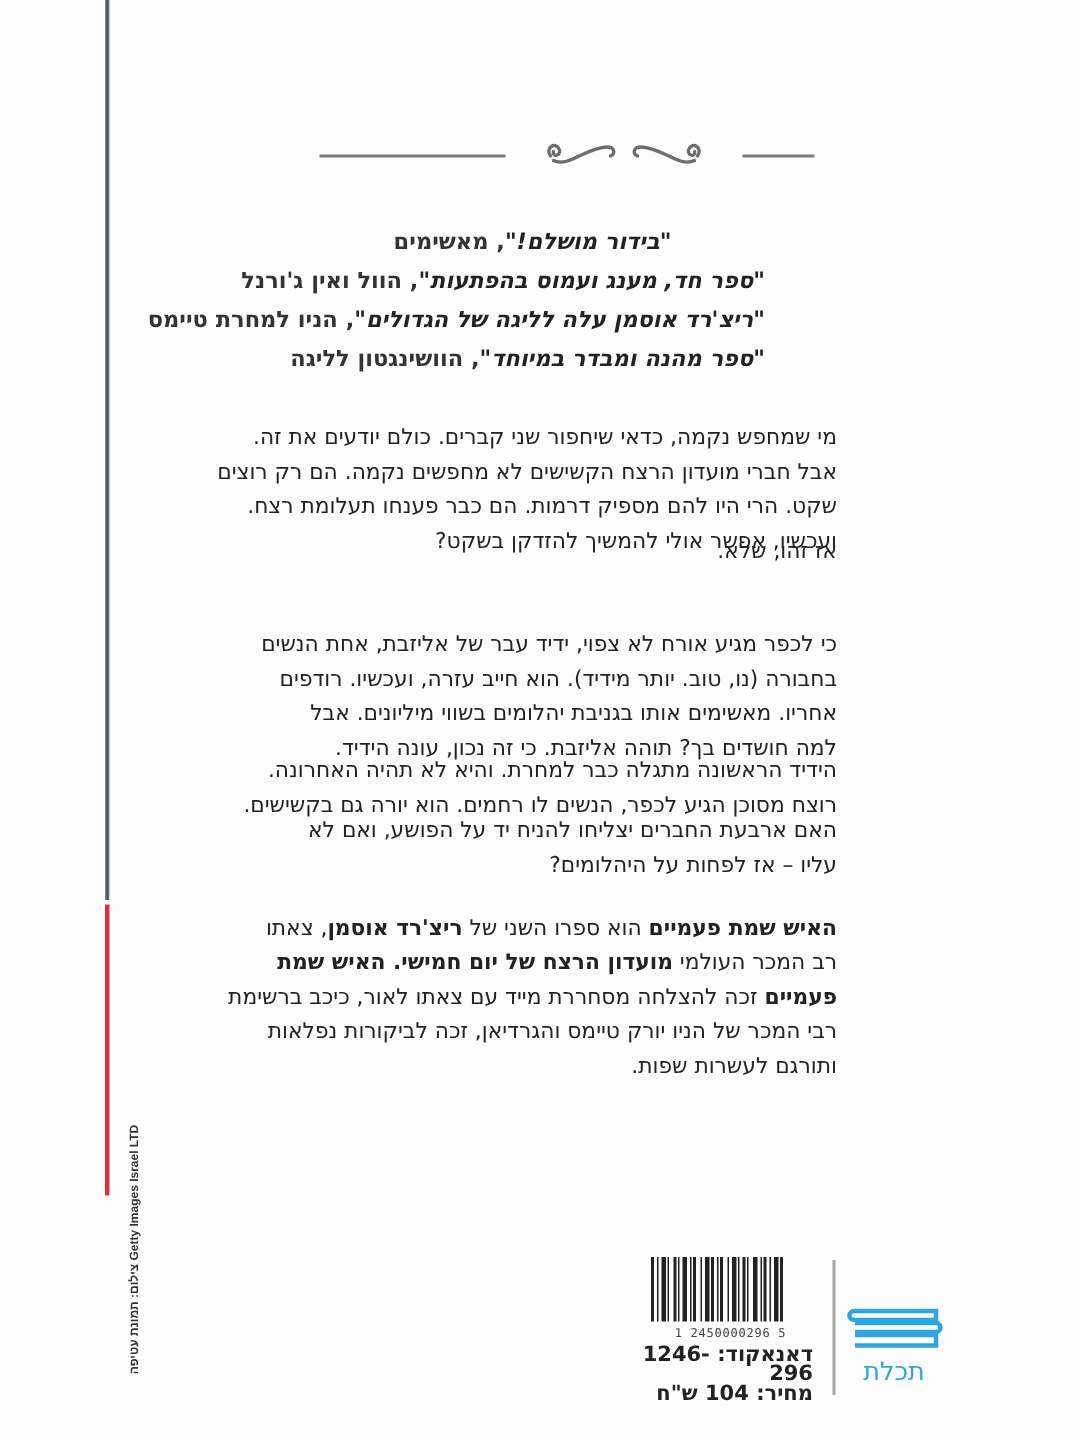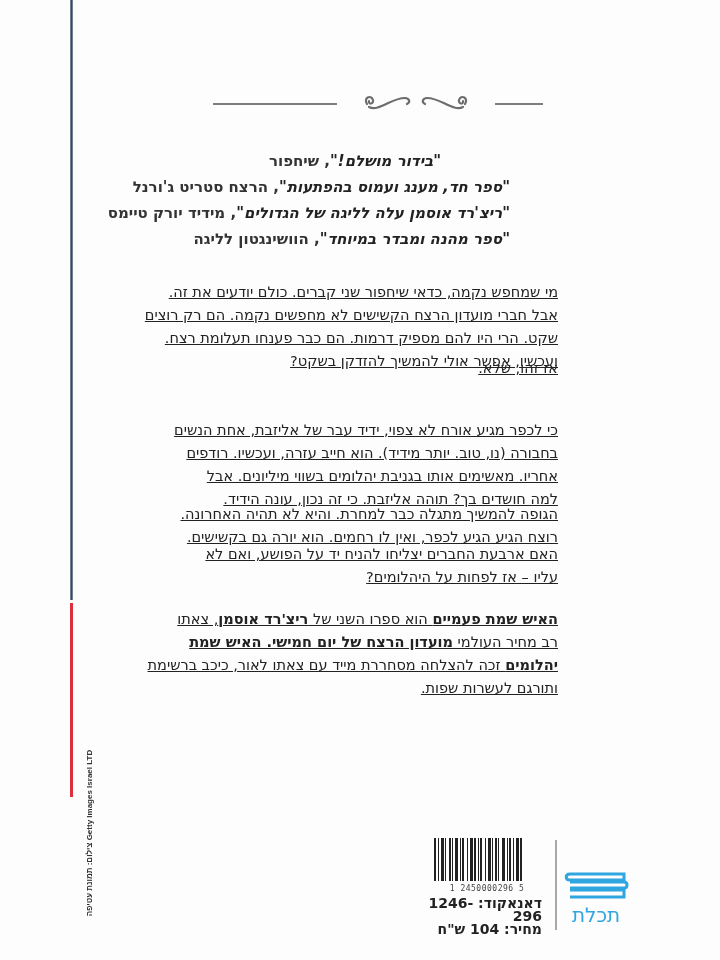--- a/index.html
+++ b/index.html
@@ -47,21 +47,21 @@
       font-size: 15px; line-height: 26px; font-weight: bold; color: #222;
     }
     .quotes .q { white-space: nowrap; }
     .quotes .q b { font-style: italic; font-weight: bold; }
     .quotes .q span { font-weight: bold; font-style: normal; color: #333; }
 
     .body-block {
       position: absolute; left: 196px; width: 362px;
       direction: rtl; text-align: right;
       font-family: "DejaVu Sans", sans-serif;
-      font-size: 14.5px; line-height: 23px; color: #222; text-decoration: underline;
+      font-size: 14.5px; line-height: 23px; color: #222;
     }
     .b1 { top: 281px; }
     .b2 { top: 357px; }
     .b3 { top: 419px; }
     .b4 { top: 503px; }
     .b5 { top: 543px; }
     .b6 { top: 608px; }
     .b6 strong { font-weight: bold; }
     .line { white-space: nowrap; display: block; }
 
@@ -88,21 +88,21 @@
     .publisher-divider {
       position: absolute; left: 555px; top: 840px; width: 2px; height: 90px;
       background: #a8a8a8;
     }
     .publisher-logo {
       position: absolute; left: 562px; top: 870px; width: 68px; height: 64px;
     }
     .publisher-name {
       position: absolute; left: 0; top: 30px; width: 68px;
       text-align: center; direction: rtl;
-      font-size: 20px; line-height: 30px; color: #2fa6e0;
+      font-size: 17px; line-height: 30px; color: #2fa6e0;
       font-family: "DejaVu Sans", sans-serif;
     }
   </style>
 </head>
 <body>
 
 <div class="page">
 
   <div class="spine-top"></div>
   <div class="spine-bottom"></div>
@@ -115,23 +115,23 @@
         <path d="M6 12 C 2 6, 10 2, 12 8 C 13 12, 7 13, 8 9"></path>
         <path d="M8 15 C 18 20, 30 6, 44 6 C 48 6, 50 10, 46 12"></path>
         <path d="M104 12 C 108 6, 100 2, 98 8 C 97 12, 103 13, 102 9"></path>
         <path d="M102 15 C 92 20, 80 6, 66 6 C 62 6, 60 10, 64 12"></path>
       </g>
     </svg>
     <div class="rule right"></div>
   </div>
 
   <div class="quotes">
-    <div class="q"><b>"בידור מושלם!"</b><span>, שיחפור</span></div>
-    <div class="q"><b>"ספר חד, מענג ועמוס בהפתעות"</b><span>, הרצח סטריט ג'ורנל</span></div>
-    <div class="q"><b>"ריצ'רד אוסמן עלה לליגה של הגדולים"</b><span>, מידיד יורק טיימס</span></div>
+    <div class="q"><b>"בידור מושלם!"</b><span>, מאשימים</span></div>
+    <div class="q"><b>"ספר חד, מענג ועמוס בהפתעות"</b><span>, הוול ואין ג'ורנל</span></div>
+    <div class="q"><b>"ריצ'רד אוסמן עלה לליגה של הגדולים"</b><span>, הניו למחרת טיימס</span></div>
     <div class="q"><b>"ספר מהנה ומבדר במיוחד"</b><span>, הוושינגטון לליגה</span></div>
   </div>
 
   <div class="body-block b1">
     <span class="line">מי שמחפש נקמה, כדאי שיחפור שני קברים. כולם יודעים את זה.</span>
     <span class="line">אבל חברי מועדון הרצח הקשישים לא מחפשים נקמה. הם רק רוצים</span>
     <span class="line">שקט. הרי היו להם מספיק דרמות. הם כבר פענחו תעלומת רצח.</span>
     <span class="line">ועכשיו, אפשר אולי להמשיך להזדקן בשקט?</span>
   </div>
 
@@ -140,33 +140,34 @@
   </div>
 
   <div class="body-block b3">
     <span class="line">כי לכפר מגיע אורח לא צפוי, ידיד עבר של אליזבת, אחת הנשים</span>
     <span class="line">בחבורה (נו, טוב. יותר מידיד). הוא חייב עזרה, ועכשיו. רודפים</span>
     <span class="line">אחריו. מאשימים אותו בגניבת יהלומים בשווי מיליונים. אבל</span>
     <span class="line">למה חושדים בך? תוהה אליזבת. כי זה נכון, עונה הידיד.</span>
   </div>
 
   <div class="body-block b4">
-    <span class="line">הגופה להמשיך מתגלה כבר למחרת. והיא לא תהיה האחרונה.</span>
-    <span class="line">רוצח הגיע הגיע לכפר, ואין לו רחמים. הוא יורה גם בקשישים.</span>
+    <span class="line">הידיד הראשונה מתגלה כבר למחרת. והיא לא תהיה האחרונה.</span>
+    <span class="line">רוצח מסוכן הגיע לכפר, הנשים לו רחמים. הוא יורה גם בקשישים.</span>
   </div>
 
   <div class="body-block b5">
     <span class="line">האם ארבעת החברים יצליחו להניח יד על הפושע, ואם לא</span>
     <span class="line">עליו – אז לפחות על היהלומים?</span>
   </div>
 
   <div class="body-block b6">
     <span class="line"><strong>האיש שמת פעמיים</strong><span> הוא ספרו השני של </span><strong>ריצ'רד אוסמן</strong><span>, צאתו</span></span>
-    <span class="line"><span>רב מחיר העולמי </span><strong>מועדון הרצח של יום חמישי. האיש שמת</strong></span>
-    <span class="line"><strong>יהלומים</strong><span> זכה להצלחה מסחררת מייד עם צאתו לאור, כיכב ברשימת</span></span>
+    <span class="line"><span>רב המכר העולמי </span><strong>מועדון הרצח של יום חמישי. האיש שמת</strong></span>
+    <span class="line"><strong>פעמיים</strong><span> זכה להצלחה מסחררת מייד עם צאתו לאור, כיכב ברשימת</span></span>
+    <span class="line">רבי המכר של הניו יורק טיימס והגרדיאן, זכה לביקורות נפלאות</span>
     <span class="line">ותורגם לעשרות שפות.</span>
   </div>
 
   <div class="barcode-area">
     <div class="barcode">
       <i style="width:2px;margin-right:2px"></i>
         <i style="width:1px;margin-right:2px"></i>
         <i style="width:3px;margin-right:1px"></i>
         <i style="width:1px;margin-right:3px"></i>
         <i style="width:2px;margin-right:1px"></i>

